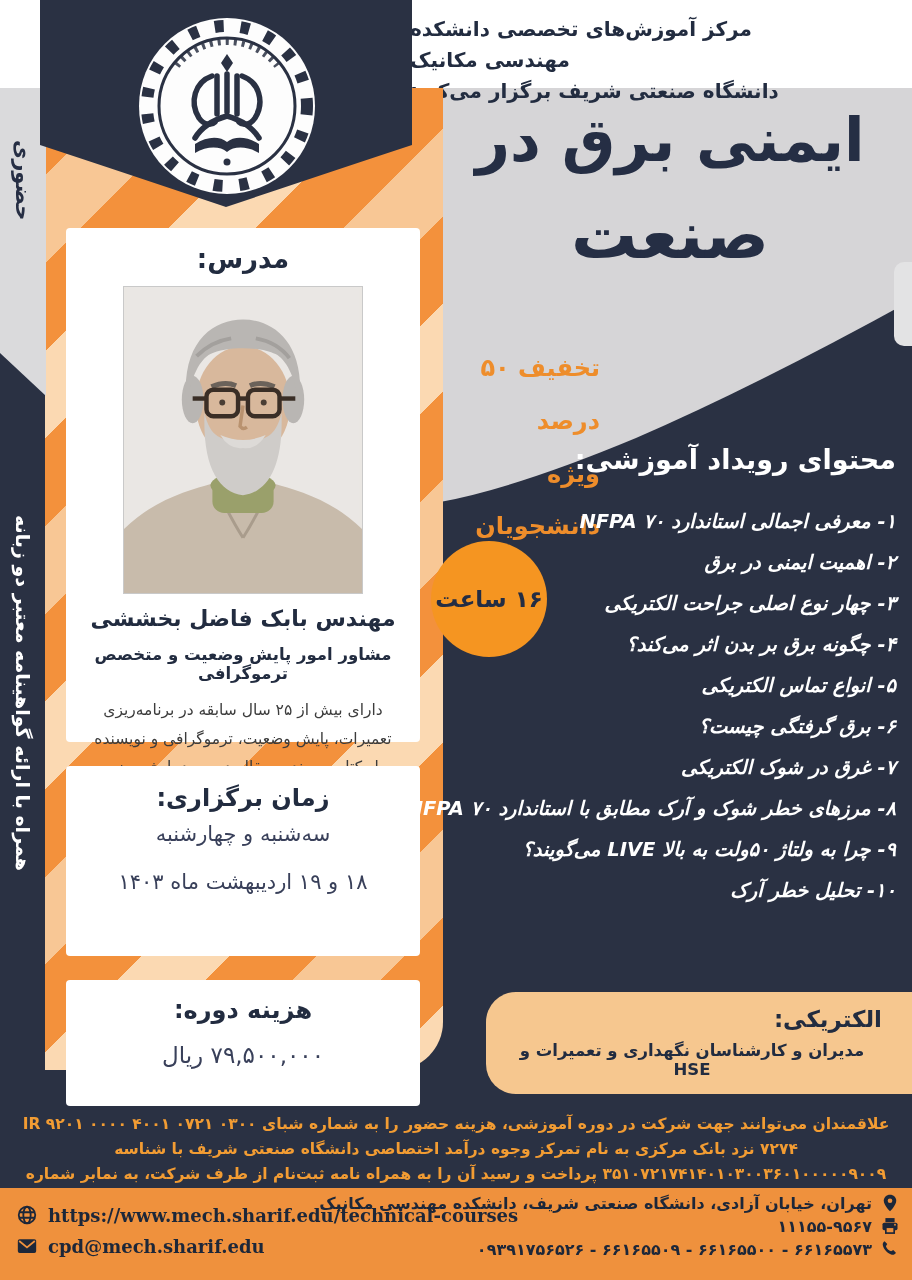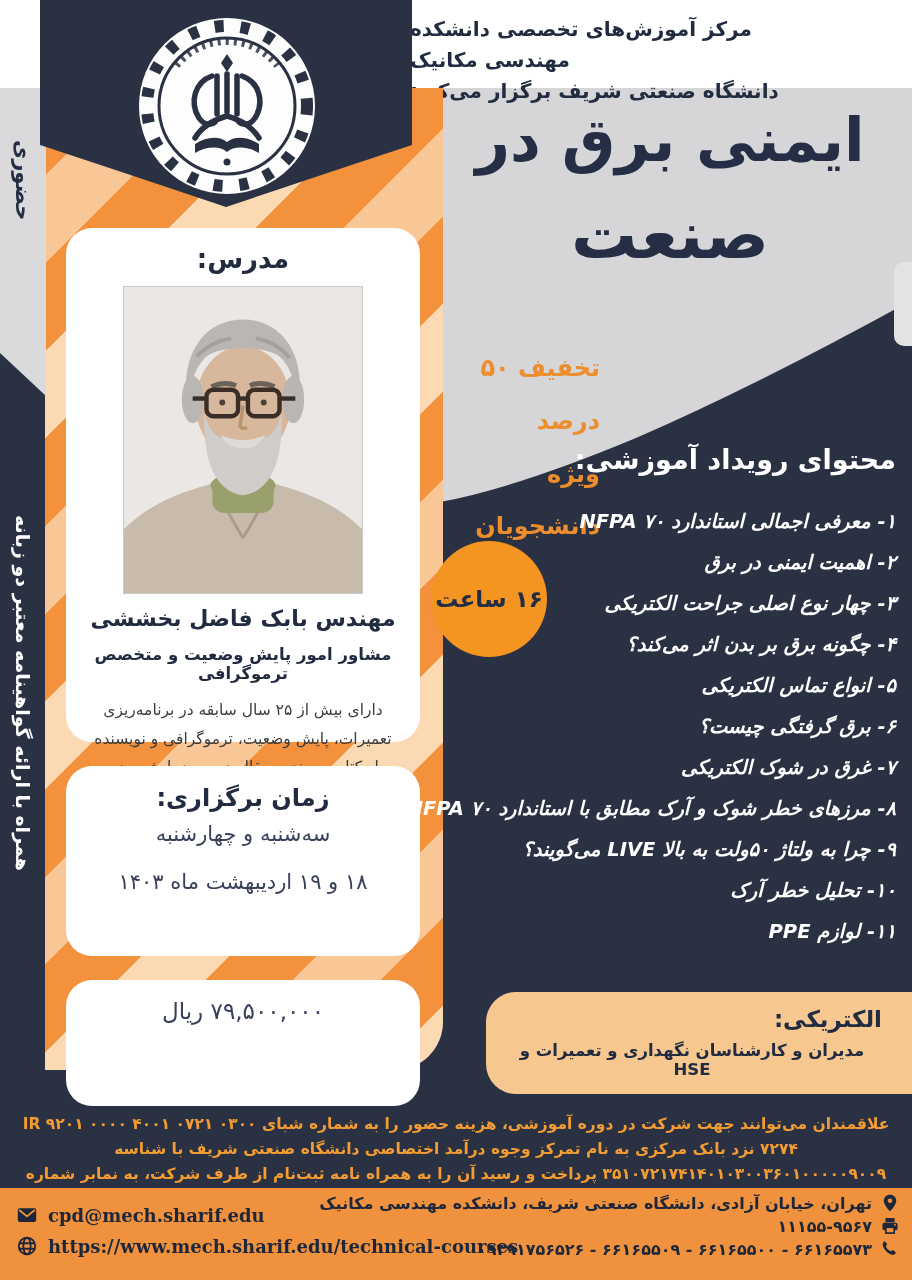--- a/index.html
+++ b/index.html
@@ -50,21 +50,21 @@
   .content-block h2 { font-size:27px; font-weight:bold; margin-bottom:26px; }
   .content-block ul { list-style:none; }
   .content-block li { font-size:19.5px; font-weight:bold; line-height:41px; white-space:nowrap;font-style:italic; }
 
   .audience-box { position:absolute; left:486px; right:0; top:992px; height:102px;
                   background:#f6c78f; border-radius:30px 0 0 30px; direction:rtl;
                   padding:14px 30px 0 16px; color:#222c40; }
   .audience-box h3 { font-size:23px; font-weight:bold; text-align:right; }
   .audience-box p  { font-size:16.5px; font-weight:bold; margin-top:9px; text-align:center; }
 
-  .card { position:absolute; left:66px; width:354px; background:#fff; border-radius:26px;
+  .card { position:absolute; left:66px; width:354px; background:#fff; border-radius:4px;
           direction:rtl; text-align:center; color:#222c40; }
   .card h3 { font-weight:bold; }
   .card-instructor { top:228px; height:514px; }
   .card-instructor h3 { font-size:26px; margin-top:16px; }
   .photo-frame { width:240px; height:308px; margin:12px auto 0; border:1px solid #c9c9c9;
                  background:#eae7e3; overflow:hidden; }
   .inst-name  { font-size:22px; font-weight:bold; margin-top:12px; }
   .inst-title { font-size:16.5px; font-weight:bold; margin-top:14px; }
   .inst-bio   { font-size:15.5px; color:#3c3c3c; line-height:1.85; margin:13px 16px 0; }
 
@@ -160,21 +160,20 @@
         <li>۱- معرفی اجمالی استاندارد NFPA ۷۰</li>
         <li>۲- اهمیت ایمنی در برق</li>
         <li>۳- چهار نوع اصلی جراحت الکتریکی</li>
         <li>۴- چگونه برق بر بدن اثر می‌کند؟</li>
         <li>۵- انواع تماس الکتریکی</li>
         <li>۶- برق گرفتگی چیست؟</li>
         <li>۷- غرق در شوک الکتریکی</li>
         <li>۸- مرزهای خطر شوک و آرک مطابق با استاندارد NFPA ۷۰</li>
         <li>۹- چرا به ولتاژ ۵۰ولت به بالا LIVE می‌گویند؟</li>
         <li>۱۰- تحلیل خطر آرک</li>
-        <li>۱۱- لوازم PPE</li>
       </ul>
   </div>
 
   <div class="audience-box">
     <h3>الکتریکی:</h3>
     <p>مدیران و کارشناسان نگهداری و تعمیرات و HSE</p>
   </div>
 
   <div class="card card-instructor">
     <h3>مدرس:</h3>
@@ -213,20 +212,21 @@
     <div class="inst-bio">دارای بیش از ۲۵ سال سابقه در برنامه‌ریزی تعمیرات، پایش وضعیت، ترموگرافی و نویسنده چهار کتاب و چندین مقاله در مورد پایش وضعیت</div>
   </div>
 
   <div class="card card-schedule">
     <h3>زمان برگزاری:</h3>
     <div class="sched-days">سه‌شنبه و چهارشنبه</div>
     <div class="sched-dates">۱۸ و ۱۹ اردیبهشت ماه ۱۴۰۳</div>
   </div>
 
   <div class="card card-cost">
+    <h3>هزینه دوره:</h3>
     <div class="cost-amount">۷۹,۵۰۰,۰۰۰ ریال</div>
   </div>
 
   <div class="payment">
     <span>علاقمندان می‌توانند جهت شرکت در دوره آموزشی، هزینه حضور را به شماره شبای </span><span class="ltr">IR ۹۲۰۱ ۰۰۰۰ ۴۰۰۱ ۰۷۲۱ ۰۳۰۰ ۷۲۷۴</span><span> نزد بانک مرکزی به نام تمرکز وجوه درآمد اختصاصی دانشگاه صنعتی شریف با شناسه ۳۵۱۰۷۲۱۷۴۱۴۰۱۰۳۰۰۳۶۰۱۰۰۰۰۰۹۰۰۹ پرداخت و رسید آن را به همراه نامه ثبت‌نام از طرف شرکت، به نمابر شماره ۶۶۱۶۵۵۰۹ یا ایمیل cpd@mech.sharif.edu ارسال نمایند.</span>
   </div>
 
   <div class="footer">
     <div class="footer-right">
       <div class="row">
@@ -254,33 +254,33 @@
           <svg width="20" height="20" viewBox="0 0 24 24">
               <path d="M5.5 2.8 L8.7 6 L7.1 8.6 C8.1 11.4 10.5 13.8 13.3 14.8 L15.9 13.2 L19.1 16.4 C17.9 18.8 15.5 19.4 13.3 18.6 C8.6 17 4.4 12.4 3.4 7.6 C2.9 5.4 3.8 3.8 5.5 2.8 Z" fill="#1d2739"></path>
             </svg>
         </span>
         <span class="num">۰۹۳۹۱۷۵۶۵۲۶ - ۶۶۱۶۵۵۰۹ - ۶۶۱۶۵۵۰۰ - ۶۶۱۶۵۵۷۳</span>
       </div>
     </div>
     <div class="footer-left">
       <div class="row">
         <span class="icon">
-          <svg width="22" height="22" viewBox="0 0 24 24">
-              <rect x="2" y="4.5" width="20" height="15" rx="2" fill="#1d2739"></rect>
-              <path d="M3.5 6.5 L12 13.5 L20.5 6.5" stroke="#ef913d" stroke-width="2" fill="none"></path>
-            </svg>
-        </span>
-        <span>cpd@mech.sharif.edu</span>
-      </div>
-      <div class="row">
-        <span class="icon">
           <svg width="22" height="22" viewBox="0 0 24 24" fill="none" stroke="#1d2739" stroke-width="2">
               <circle cx="12" cy="12" r="9"></circle>
               <ellipse cx="12" cy="12" rx="4" ry="9"></ellipse>
               <path d="M3.5 9 H20.5 M3.5 15 H20.5"></path>
             </svg>
         </span>
         <span>https://www.mech.sharif.edu/technical-courses</span>
       </div>
+      <div class="row">
+        <span class="icon">
+          <svg width="22" height="22" viewBox="0 0 24 24">
+              <rect x="2" y="4.5" width="20" height="15" rx="2" fill="#1d2739"></rect>
+              <path d="M3.5 6.5 L12 13.5 L20.5 6.5" stroke="#ef913d" stroke-width="2" fill="none"></path>
+            </svg>
+        </span>
+        <span>cpd@mech.sharif.edu</span>
+      </div>
     </div>
   </div>
 
 </div>
 
 </body></html>

